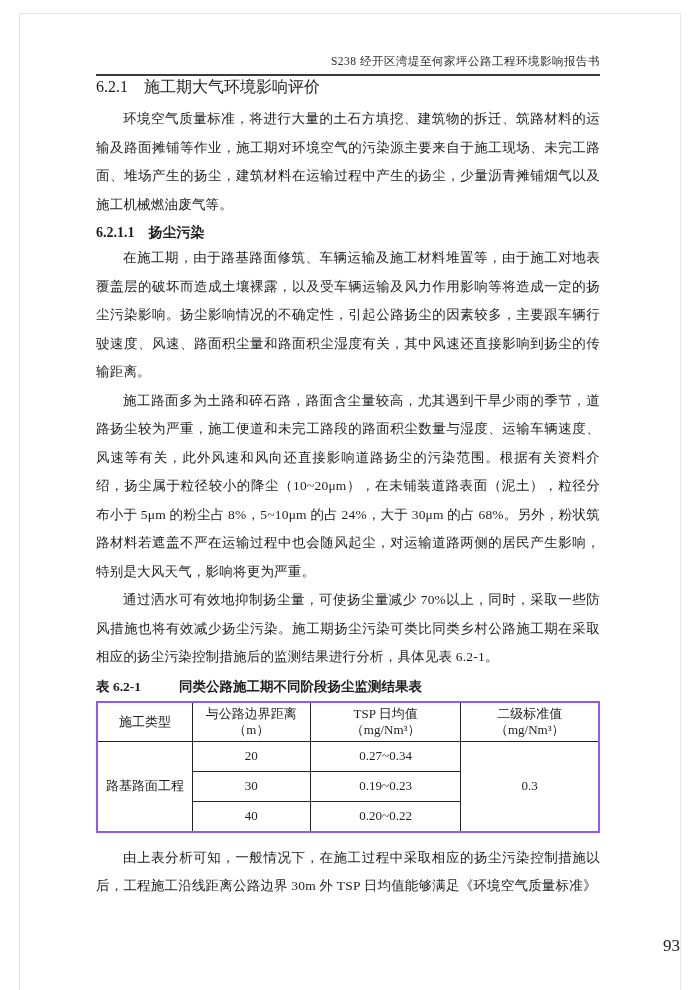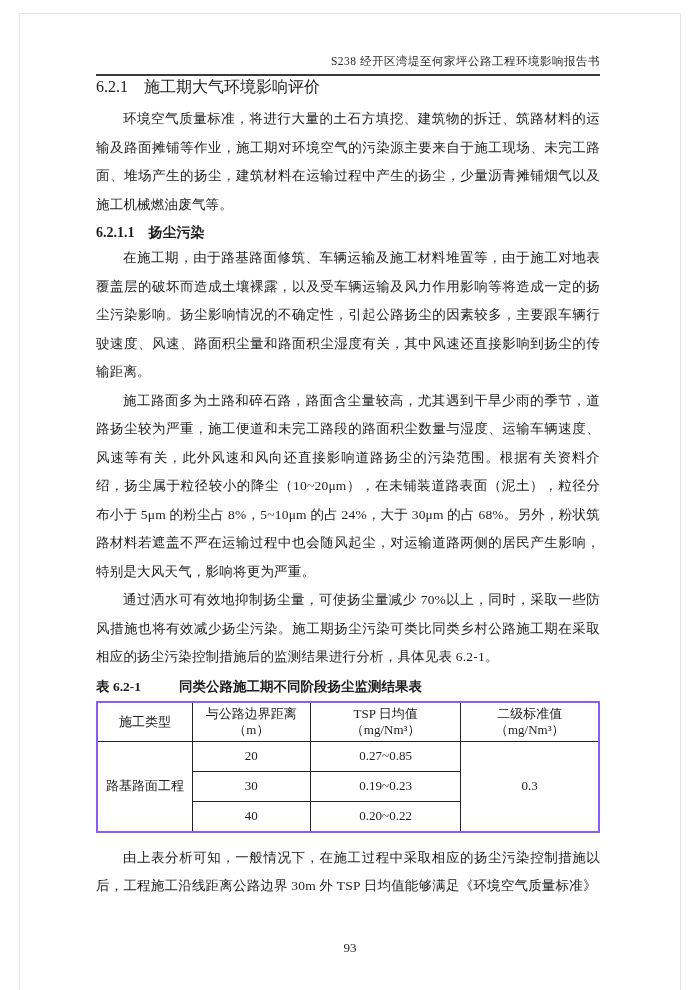--- a/index.html
+++ b/index.html
@@ -81,22 +81,22 @@
   table.data-table tbody td { height: 25px; }
   col.c1 { width: 19%; }
   col.c2 { width: 23.5%; }
   col.c3 { width: 30%; }
   col.c4 { width: 27.5%; }
   .hdr-line { display: block; }
   .page-footer {
     position: absolute;
     left: 0; right: 0;
     bottom: 48px;
-    text-align: center;
-    font-size: 13px;
+    text-align: right;
+    font-size: 17px;
     color: #222222;
   }
 </style>
 </head>
 <body>
 
 <div class="page">
 
   <header>
     <div class="doc-header-title">S238 经开区湾堤至何家坪公路工程环境影响报告书</div>
@@ -143,21 +143,21 @@
         <th>
           <span class="hdr-line">二级标准值</span>
           <span class="hdr-line">（mg/Nm³）</span>
         </th>
       </tr>
     </thead>
     <tbody>
       <tr>
         <td rowspan="3">路基路面工程</td>
         <td>20</td>
-        <td>0.27~0.85</td>
+        <td>0.27~0.34</td>
         <td rowspan="3">0.3</td>
       </tr>
       <tr>
         <td>30</td>
         <td>0.19~0.23</td>
       </tr>
       <tr>
         <td>40</td>
         <td>0.20~0.22</td>
       </tr>

